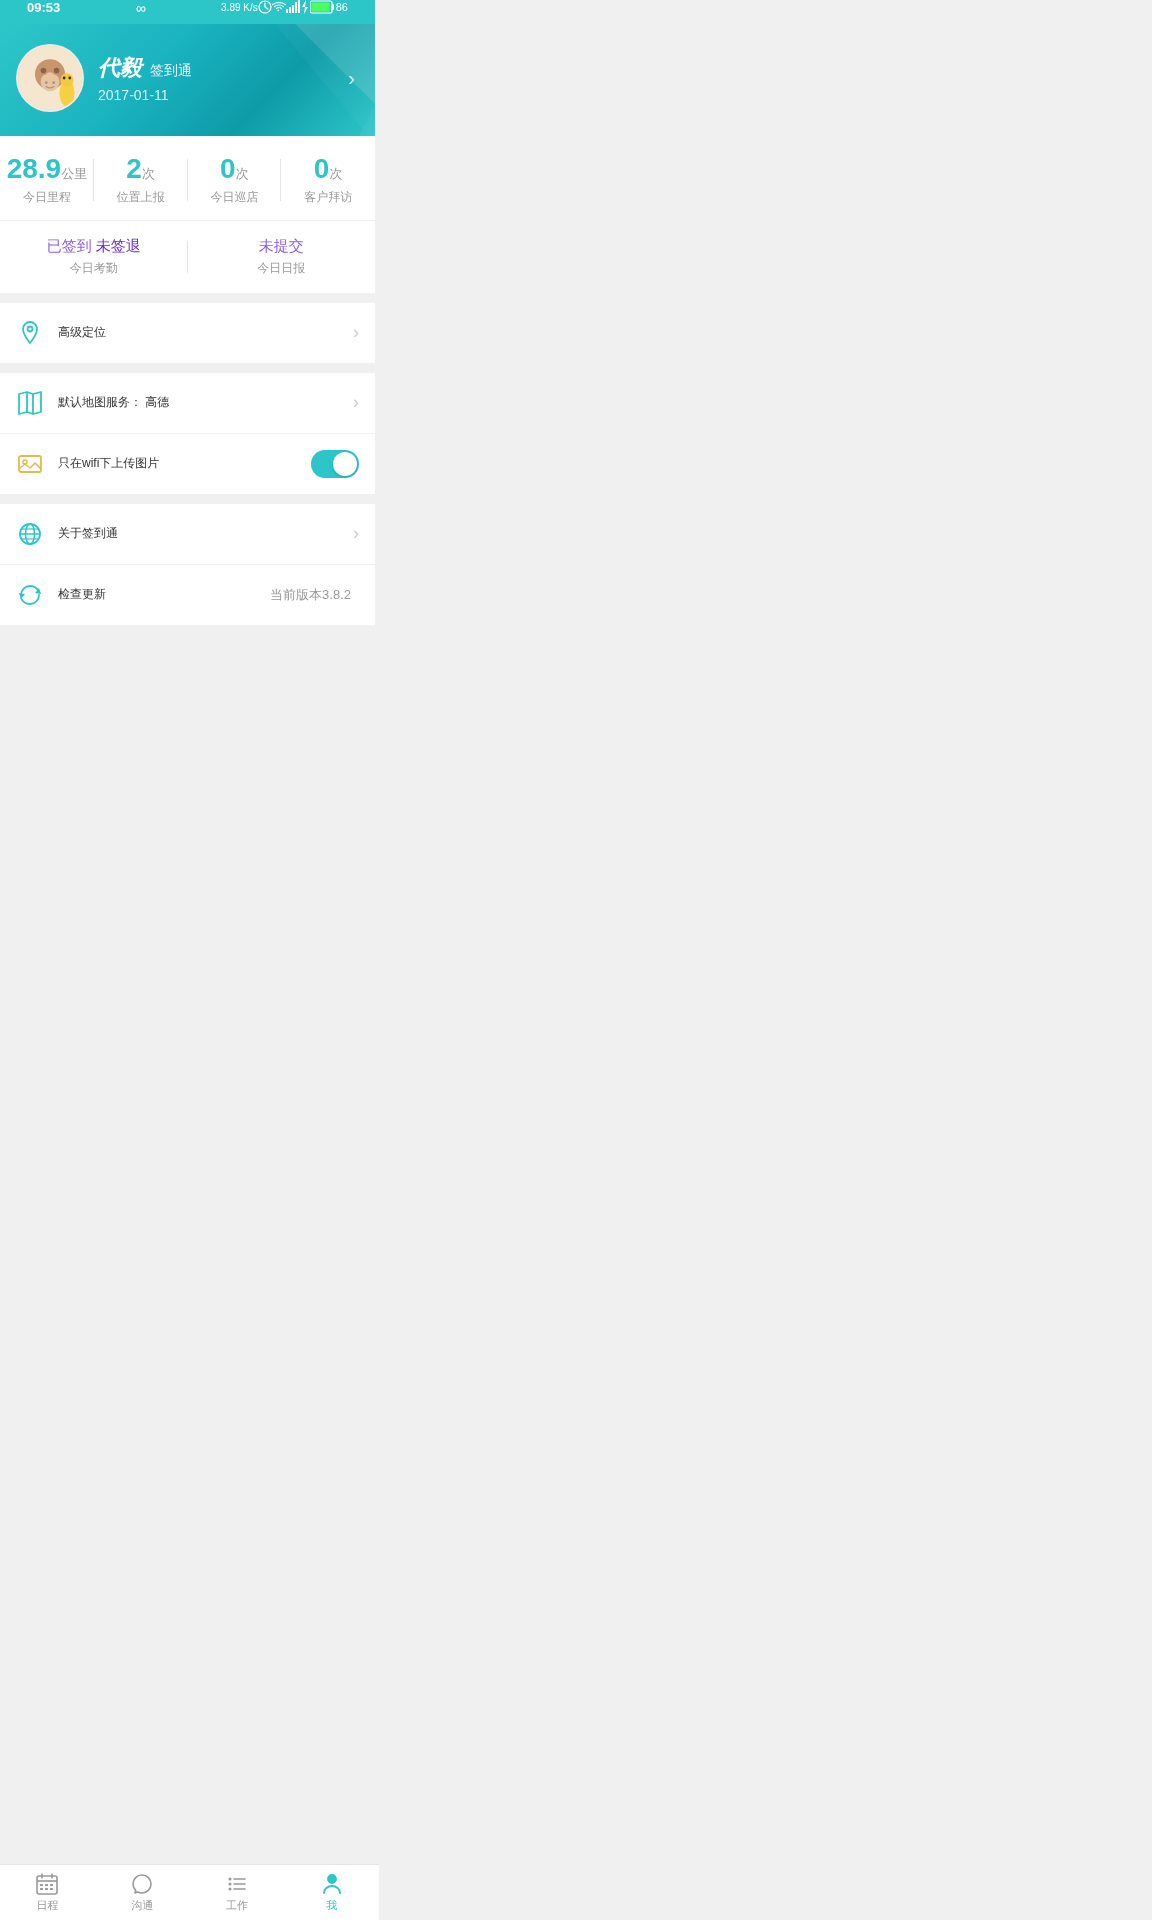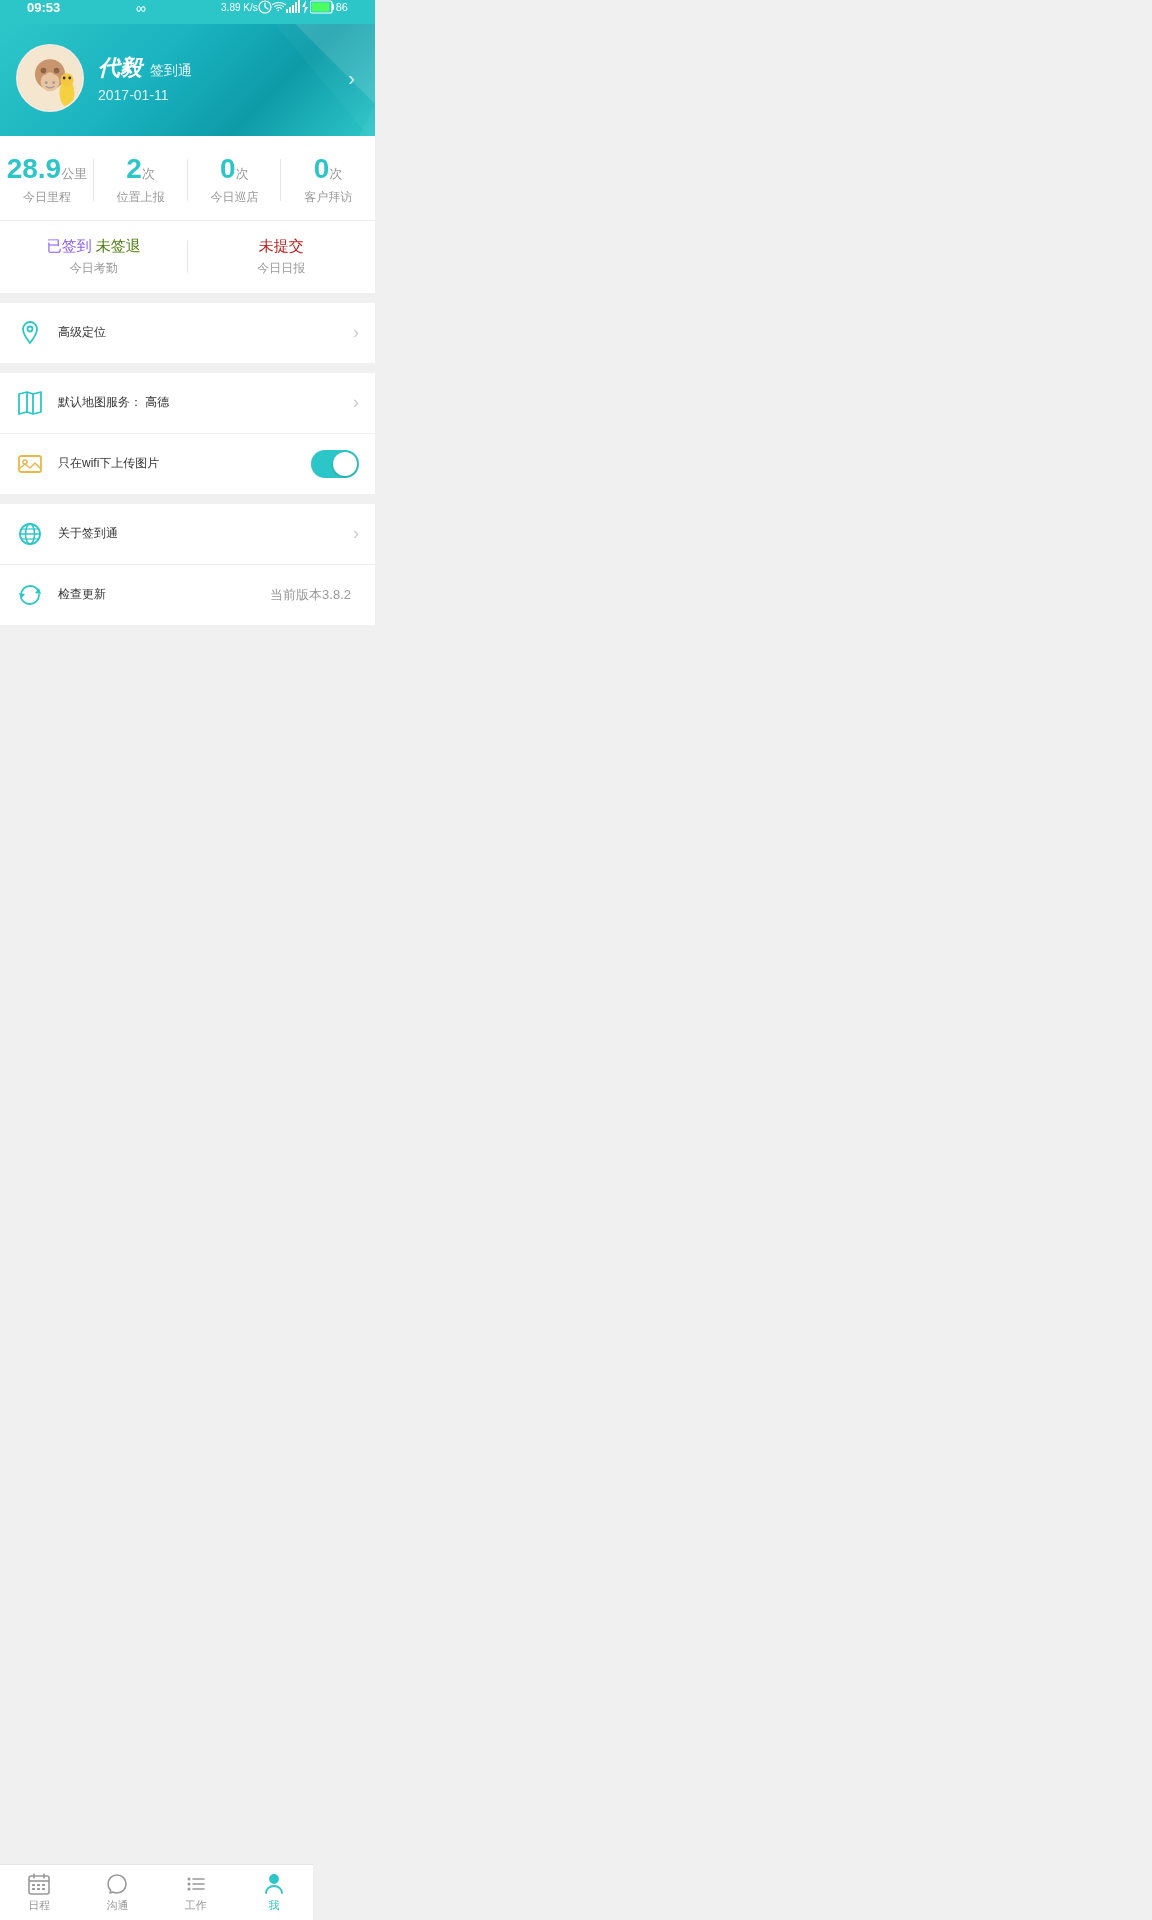--- a/index.html
+++ b/index.html
@@ -163,24 +163,24 @@
       background: #e5e5e5;
     }
     .attend-status {
       font-size: 15px;
       margin-bottom: 4px;
     }
     .attend-status .checked-in {
       color: #8b5cf6;
     }
     .attend-status .not-checked-out {
-      color: #4d7c0f;
+      color: #6d28d9;
     }
     .attend-status .not-submitted {
-      color: #b91c1c;
+      color: #8b5cf6;
     }
     .attend-label {
       font-size: 12px;
       color: #999;
     }
 
     
     .section-divider {
       height: 10px;
       background: #f0f0f0;
@@ -257,21 +257,21 @@
     }
     .toggle-switch.on::after {
       transform: translateX(20px);
     }
 
     
     .bottom-nav {
       position: fixed;
       bottom: 0;
       left: 0;
-      width: 313px;
+      width: 379px;
       background: #fff;
       border-top: 1px solid #e5e5e5;
       display: flex;
       align-items: center;
       height: 56px;
       z-index: 100;
     }
     .nav-item {
       flex: 1;
       display: flex;

